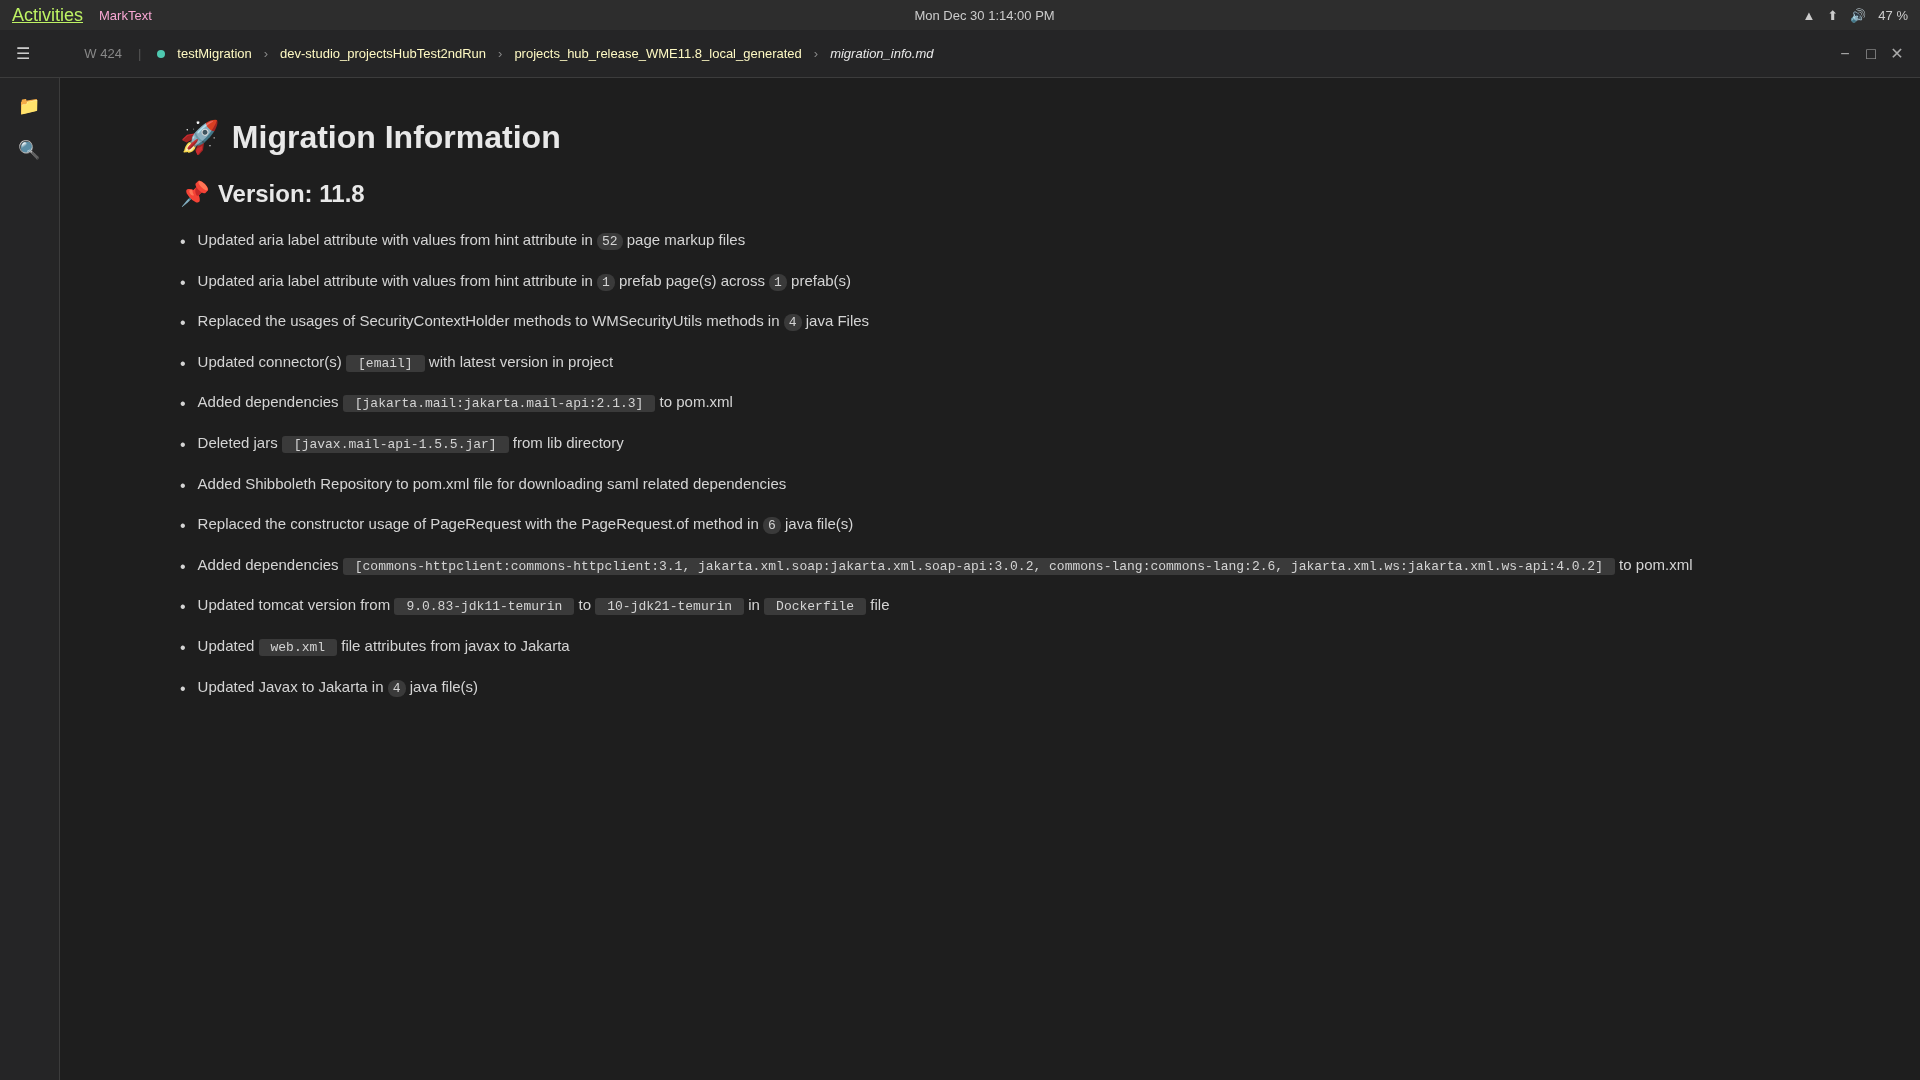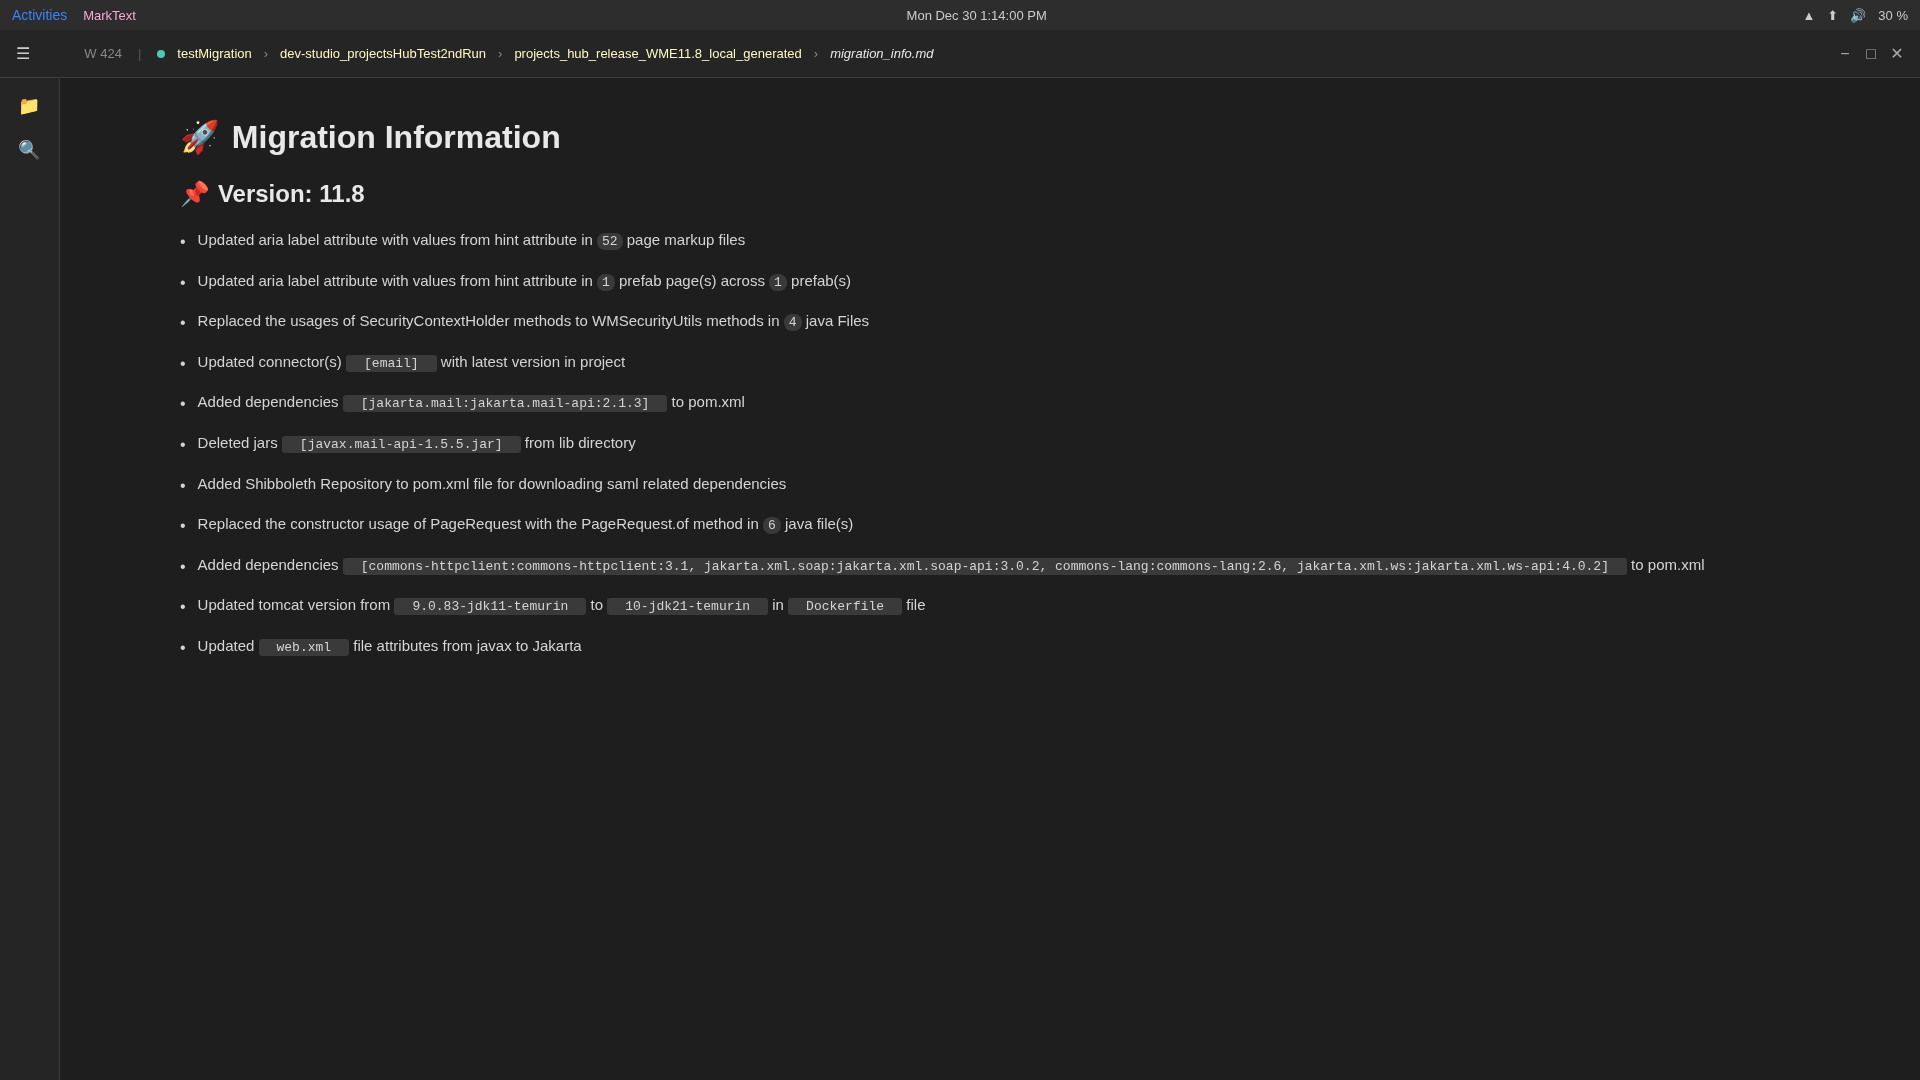--- a/index.html
+++ b/index.html
@@ -193,21 +193,21 @@
       font-size: 16px;
     }
 
     .bullet-text {
       flex: 1;
     }
 
     code.inline-code {
       background-color: #3a3a3a;
       color: #d4d4d4;
-      padding: 1px 18px;
+      padding: 1px 12px;
       border-radius: 3px;
       font-family: 'Consolas', 'Courier New', monospace;
       font-size: 13px;
     }
 
     code.inline-code.small-num {
       background-color: #3a3a3a;
       color: #d4d4d4;
       padding: 1px 5px;
       font-size: 13px;
@@ -216,22 +216,23 @@
 
     .w-424 {
       font-size: 13px;
       color: #888;
       margin-left: 42px;
     }
 
     
     .activities-btn {
       cursor: pointer;
-      color: #3b82f6;
-      font-size: 14px;
+      color: #bef264;
+      font-size: 18px;
+      text-decoration: underline;
     }
 
     .marktext-btn {
       cursor: pointer;
       color: #f9a8d4;
       font-size: 13px;
     }
   </style>
 </head>
 <body>
@@ -241,21 +242,21 @@
     <span class="activities-btn">Activities</span>
     <span class="marktext-btn">MarkText</span>
   </div>
   <div class="system-bar-center">
     <span>Mon Dec 30   1:14:00 PM</span>
   </div>
   <div class="system-bar-right">
     <span>▲</span>
     <span>⬆</span>
     <span>🔊</span>
-    <span>30 %</span>
+    <span>47 %</span>
   </div>
 </div>
 
 <div class="title-bar">
   <div class="title-bar-left">
     <span style="font-size:16px; margin-right:4px;">☰</span>
     <span class="w-424">W 424</span>
 
     <span style="margin: 0 8px; color: #555;">|</span>
 
@@ -385,16 +386,23 @@
       </li>
 
       <li>
         <span class="bullet-text">
           <span>Updated </span>
           <code class="inline-code">web.xml</code>
           <span> file attributes from javax to Jakarta</span>
         </span>
       </li>
 
+      <li>
+        <span class="bullet-text">
+          <span>Updated Javax to Jakarta in </span>
+          <code class="inline-code small-num">4</code>
+          <span> java file(s)</span>
+        </span>
+      </li>
 
     </ul>
   </div>
 </div>
 
 </body></html>

